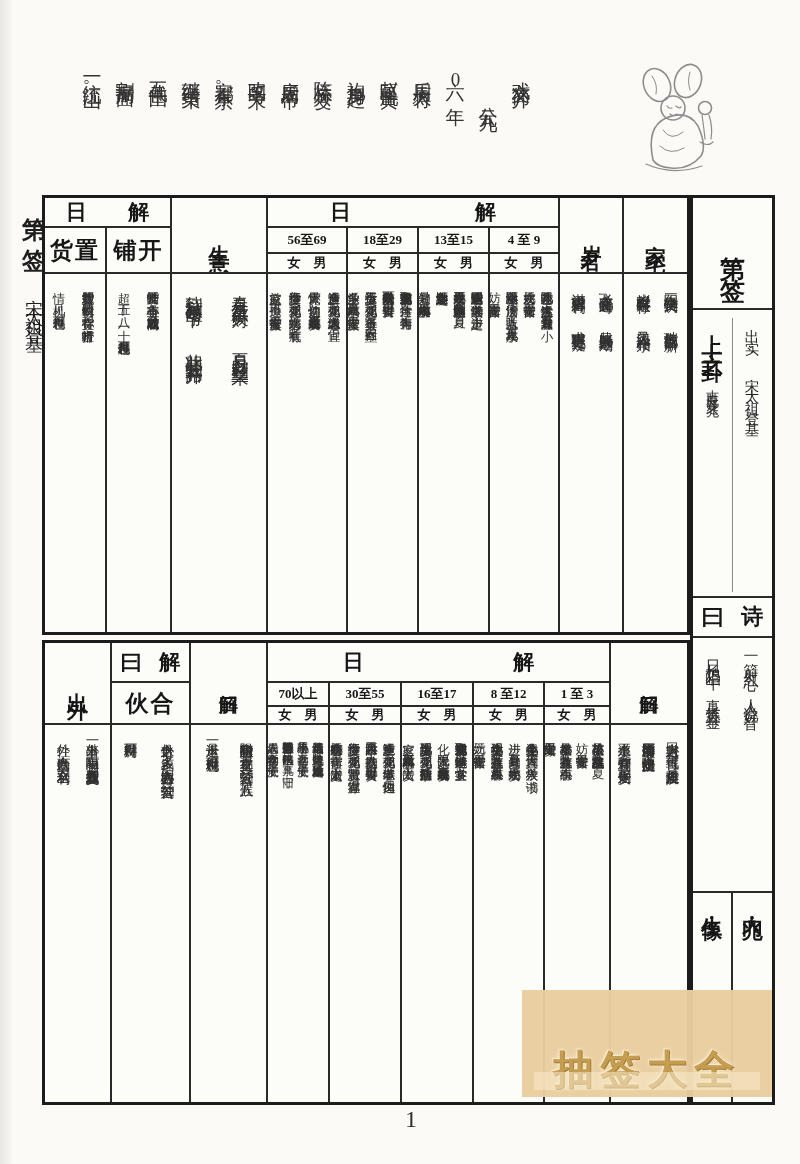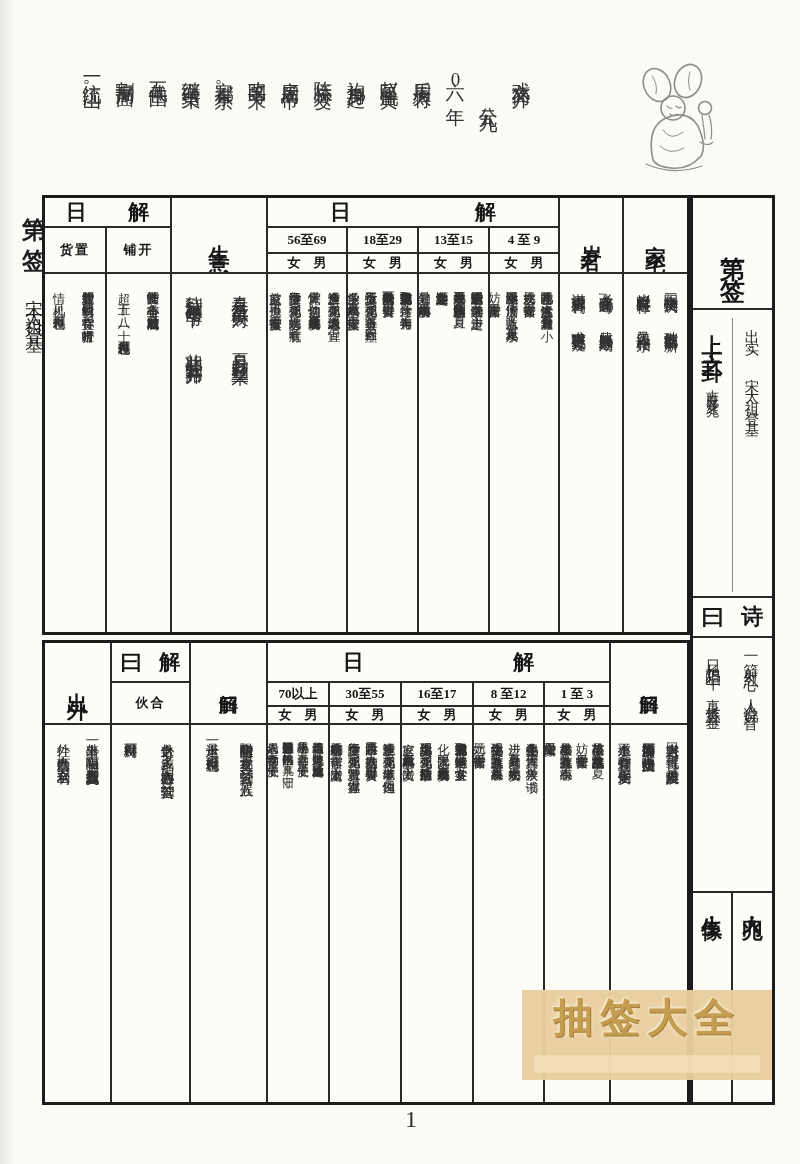--- a/index.html
+++ b/index.html
@@ -22,21 +22,21 @@
     grid-template-columns:62px 65px 96px 80px 71px 71px 70px 64px 63px;
     grid-template-rows:30px 26px 20px 1fr;}
   #bottom-table{left:42px;top:640px;width:648px;height:465px;
     grid-template-columns:67px 79px 77px 62px 72px 72px 71px 66px 76px;
     grid-template-rows:40px 24px 18px 1fr;}
   .cell{border-right:2px solid #2a2a2a;border-bottom:2px solid #2a2a2a;
         box-sizing:border-box;overflow:hidden;min-width:0;min-height:0;}
   .nr{border-right:none;} .nb{border-bottom:none;}
   .hflex{display:flex;align-items:center;justify-content:center;font-weight:bold;color:#161616;}
   .spread{justify-content:space-around;}
-  .h21{font-size:21px;} .h19{font-size:13px;letter-spacing:2px;} .h13{font-size:13px;} 
+  .h21{font-size:21px;} .h19{font-size:23px;letter-spacing:2px;} .h13{font-size:13px;} 
   .vh{display:flex;align-items:center;justify-content:center;}
   .vtxt{writing-mode:vertical-rl;text-orientation:upright;font-weight:bold;color:#161616;}
   .vh .vtxt{font-size:21px;letter-spacing:7px;}
   .vh .sm{font-size:19px;letter-spacing:3px;}
   
   .vcell{writing-mode:vertical-rl;text-orientation:upright;padding:8px 3px 4px 2px;color:#303030;}
   .lh15{line-height:15px}.lh16{line-height:16px}.lh17{line-height:17.5px}.lh19{line-height:19.5px}
   .lh24{line-height:24px}.lh27{line-height:27.5px}.lh29{line-height:29px}.lh34{line-height:34px}
   .lh36{line-height:37px}.lh44{line-height:46px}
   .f11{font-size:11.5px}.f12{font-size:12.5px}.f13{font-size:13.5px}.f14{font-size:14.5px}.f17{font-size:17.5px}
@@ -54,22 +54,22 @@
   #p-verdict-sub{font-size:13px;letter-spacing:3px;padding-top:8px;}
   #p-poemhead{height:40px;display:flex;justify-content:space-around;align-items:center;
               font-size:22px;font-weight:bold;color:#161616;}
   #p-poem{height:255px;writing-mode:vertical-rl;text-orientation:upright;padding:10px 2px 4px;
           line-height:38px;font-size:15px;letter-spacing:4px;color:#2d2d2d;}
   #p-bottom{flex:1;display:flex;flex-direction:row-reverse;}
   .phalf{width:50%;display:flex;justify-content:center;padding-top:6px;box-sizing:border-box;}
   .phalf .vtxt{font-size:21px;letter-spacing:4px;}
   #p-shengxiang{border-right:2px solid #2a2a2a;}
   
-  #watermark{position:absolute;left:522px;top:990px;width:250px;height:90px;background:rgba(233,205,160,0.97);
-             display:flex;align-items:flex-start;justify-content:center;z-index:6;}
+  #watermark{position:absolute;left:522px;top:990px;width:250px;height:107px;background:rgba(233,205,160,0.97);
+             display:flex;align-items:flex-end;justify-content:center;z-index:6;}
   #watermark .wm-text{font-size:40px;font-weight:bold;letter-spacing:7px;color:#c59d50;
     text-shadow:1px 1px 0 #a37d39,-1px -1px 0 #f7ead0,0 0 5px rgba(255,244,214,.9);}
   #watermark::after{content:"";position:absolute;left:12px;right:12px;bottom:7px;height:18px;
     background:rgba(247,233,203,.55);}
   
   #page-number{position:absolute;left:405px;top:1106px;font-size:24px;color:#2e2e2e;}
   #illustration{position:absolute;left:630px;top:60px;}
   #edge-shade{position:absolute;left:0;top:0;width:14px;height:1164px;
     background:linear-gradient(90deg,#e7e6e2,rgba(255,255,255,0));}
 </style>

